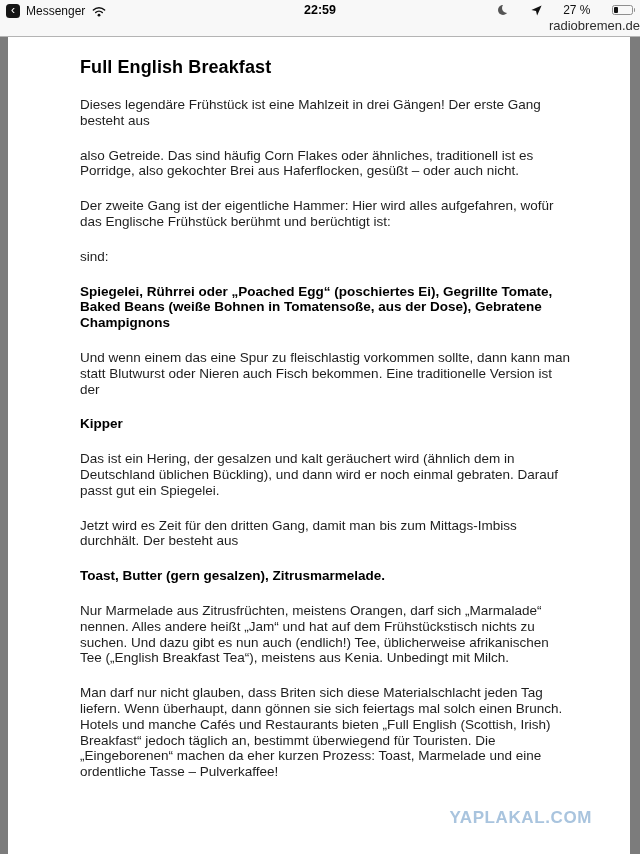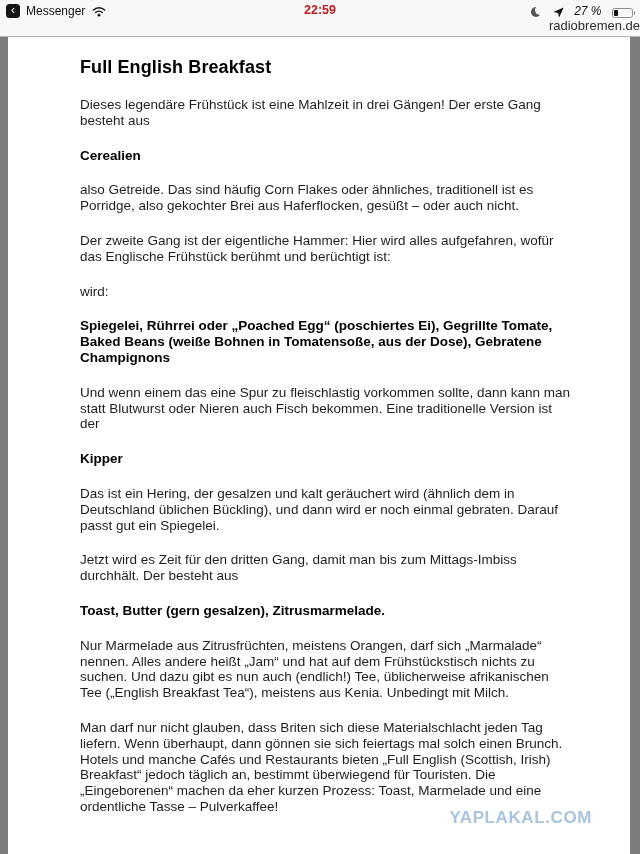--- a/index.html
+++ b/index.html
@@ -19,25 +19,25 @@
     display:flex;align-items:center;gap:6px;cursor:pointer;
   }
   .back-chip{
     width:14px;height:14px;background:#151515;border-radius:3.5px;
     color:#fff;display:flex;align-items:center;justify-content:center;
     font-size:12px;line-height:1;padding-bottom:1px;box-sizing:border-box;
   }
   .messenger-label{font-size:12px;color:#111;}
   .sb-time{
     position:absolute;top:3px;left:0;right:0;text-align:center;
-    font-size:12.5px;font-weight:bold;color:#b91c1c;
+    font-size:12.5px;font-weight:bold;color:#000000;
   }
   .sb-right{
     position:absolute;right:5px;top:2px;height:16px;
-    display:flex;align-items:flex-end;gap:10px;font-style:italic;
+    display:flex;align-items:center;gap:21px;
   }
   .pct{font-size:12px;color:#111;}
   .battery{
     position:relative;width:21px;height:10.5px;border:1px solid #8f8f8f;
     border-radius:2.5px;display:flex;align-items:center;padding:1px;box-sizing:border-box;
     background:#f8f8f8;
   }
   .battery-fill{width:27%;height:100%;background:#111;border-radius:1px;}
   .battery-cap{width:1.5px;height:4px;background:#8f8f8f;border-radius:0 1.5px 1.5px 0;margin-left:1px;}
   .moon-wrap{position:relative;width:12px;height:12px;}
@@ -115,24 +115,23 @@
 
 <div class="viewport">
   <div class="edge edge-left"></div>
   <div class="edge edge-right"></div>
 
   <div class="page">
     <div class="article">
       <h1 class="article-title">Full English Breakfast</h1>
 
       <p>Dieses legendäre Frühstück ist eine Mahlzeit in drei Gängen! Der erste Gang besteht aus</p>
-      <p class="bold">Cerealien</p>
       <p>also Getreide. Das sind häufig Corn Flakes oder ähnliches, traditionell ist es Porridge, also gekochter Brei aus Haferflocken, gesüßt – oder auch nicht.</p>
       <p>Der zweite Gang ist der eigentliche Hammer: Hier wird alles aufgefahren, wofür das Englische Frühstück berühmt und berüchtigt ist:</p>
-      <p>wird:</p>
+      <p>sind:</p>
       <p class="bold">Spiegelei, Rührrei oder „Poached Egg“ (poschiertes Ei), Gegrillte Tomate, Baked Beans (weiße Bohnen in Tomatensoße, aus der Dose), Gebratene Champignons</p>
       <p>Und wenn einem das eine Spur zu fleischlastig vorkommen sollte, dann kann man statt Blutwurst oder Nieren auch Fisch bekommen. Eine traditionelle Version ist der</p>
       <p class="bold">Kipper</p>
       <p>Das ist ein Hering, der gesalzen und kalt geräuchert wird (ähnlich dem in Deutschland üblichen Bückling), und dann wird er noch einmal gebraten. Darauf passt gut ein Spiegelei.</p>
       <p>Jetzt wird es Zeit für den dritten Gang, damit man bis zum Mittags-Imbiss durchhält. Der besteht aus</p>
       <p class="bold">Toast, Butter (gern gesalzen), Zitrusmarmelade.</p>
       <p>Nur Marmelade aus Zitrusfrüchten, meistens Orangen, darf sich „Marmalade“ nennen. Alles andere heißt „Jam“ und hat auf dem Frühstückstisch nichts zu suchen. Und dazu gibt es nun auch (endlich!) Tee, üblicherweise afrikanischen Tee („English Breakfast Tea“), meistens aus Kenia. Unbedingt mit Milch.</p>
       <p>Man darf nur nicht glauben, dass Briten sich diese Materialschlacht jeden Tag liefern. Wenn überhaupt, dann gönnen sie sich feiertags mal solch einen Brunch. Hotels und manche Cafés und Restaurants bieten „Full English (Scottish, Irish) Breakfast“ jedoch täglich an, bestimmt überwiegend für Touristen. Die „Eingeborenen“ machen da eher kurzen Prozess: Toast, Marmelade und eine ordentliche Tasse – Pulverkaffee!</p>
     </div>
   </div>

